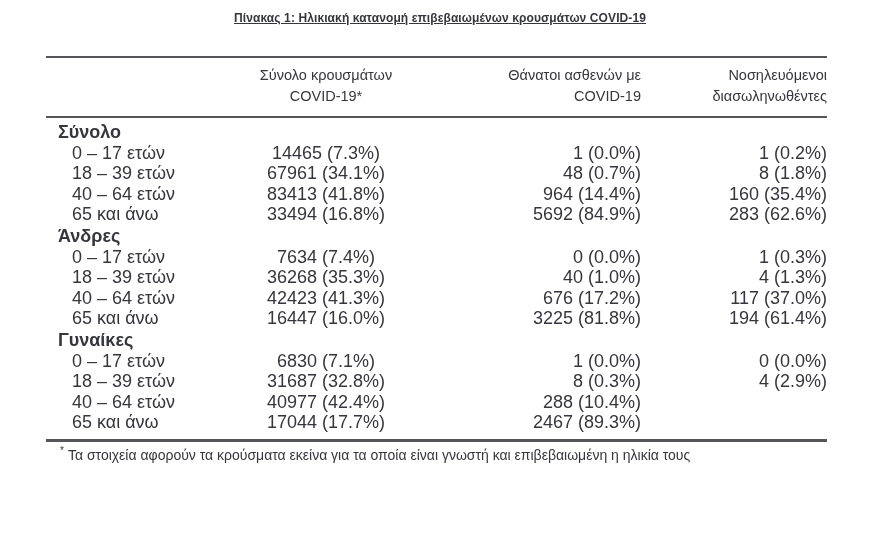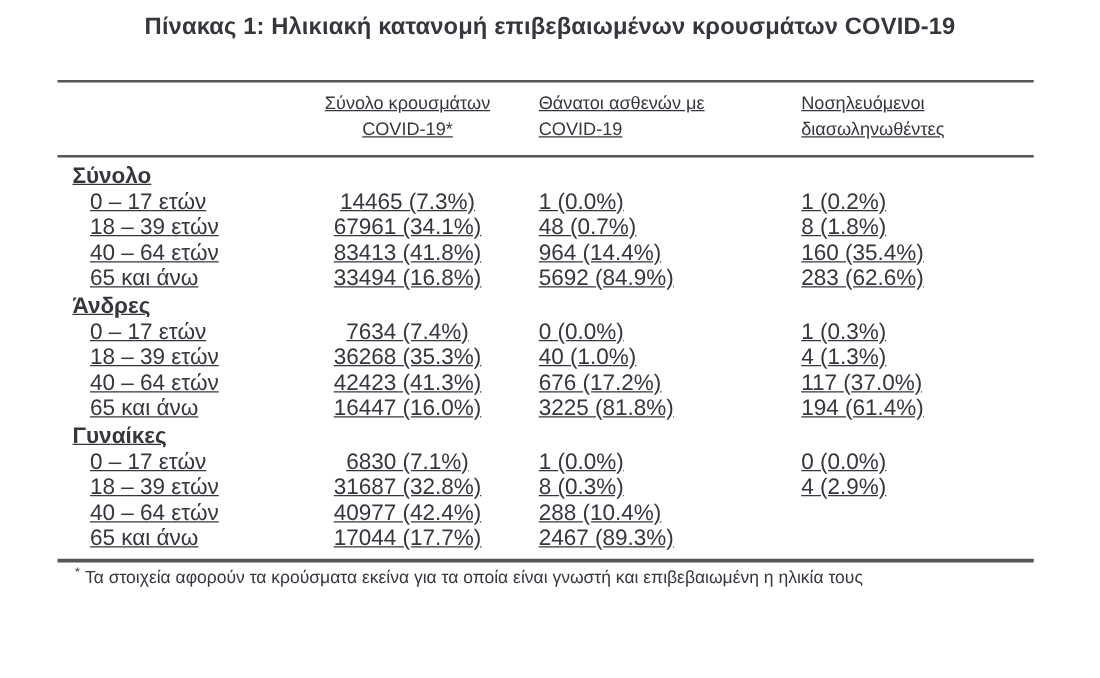--- a/index.html
+++ b/index.html
@@ -3,38 +3,37 @@
 <meta charset="utf-8">
 <style>
   html, body { margin: 0; padding: 0; background: #ffffff; }
   .page {
     width: 880px; height: 542px; box-sizing: border-box;
     background: #ffffff; position: relative; overflow: hidden;
     font-family: "Liberation Sans", "DejaVu Sans", sans-serif;
     color: #36363e; padding-top: 11px;
   }
   .title {
-    text-align: center; font-size: 19px; font-weight: bold;
-    letter-spacing: 0.1px; color: #36363e;
+    text-align: center; font-size: 12px; font-weight: bold;
+    letter-spacing: 0.1px; color: #36363e; text-decoration: underline;
   }
   .table {
     width: 781px; margin: 31px 0 0 46px;
     border-top: 2px solid #55555a;
-    text-decoration: underline;
   }
   .hrow {
     display: flex; align-items: center;
     border-bottom: 2px solid #55555a;
     padding: 6px 0 8px 0; min-height: 44px;
   }
   .hcell { font-size: 14.5px; line-height: 21px; text-align: center; }
   .c1 { width: 175px; box-sizing: border-box; }
   .c2 { width: 210px; text-align: center; }
-  .c3 { width: 210px; text-align: left; }
-  .c4 { width: 186px; text-align: left; }
+  .c3 { width: 210px; text-align: right; }
+  .c4 { width: 186px; text-align: right; }
   .tbody { border-bottom: 3px solid #55555a; padding: 3px 0 6px 0; }
   .row { display: flex; align-items: center; height: 20.5px; font-size: 18px; }
   .row.sec { height: 22px; }
   .sec-label { font-weight: bold; padding-left: 12px; }
   .age { padding-left: 26px; }
   .footnote {
     width: 781px; margin-left: 60px; padding-top: 3px;
     font-size: 14px; color: #36363e;
   }
   .footnote sup { font-size: 10px; vertical-align: super; margin-right: 4px; }

